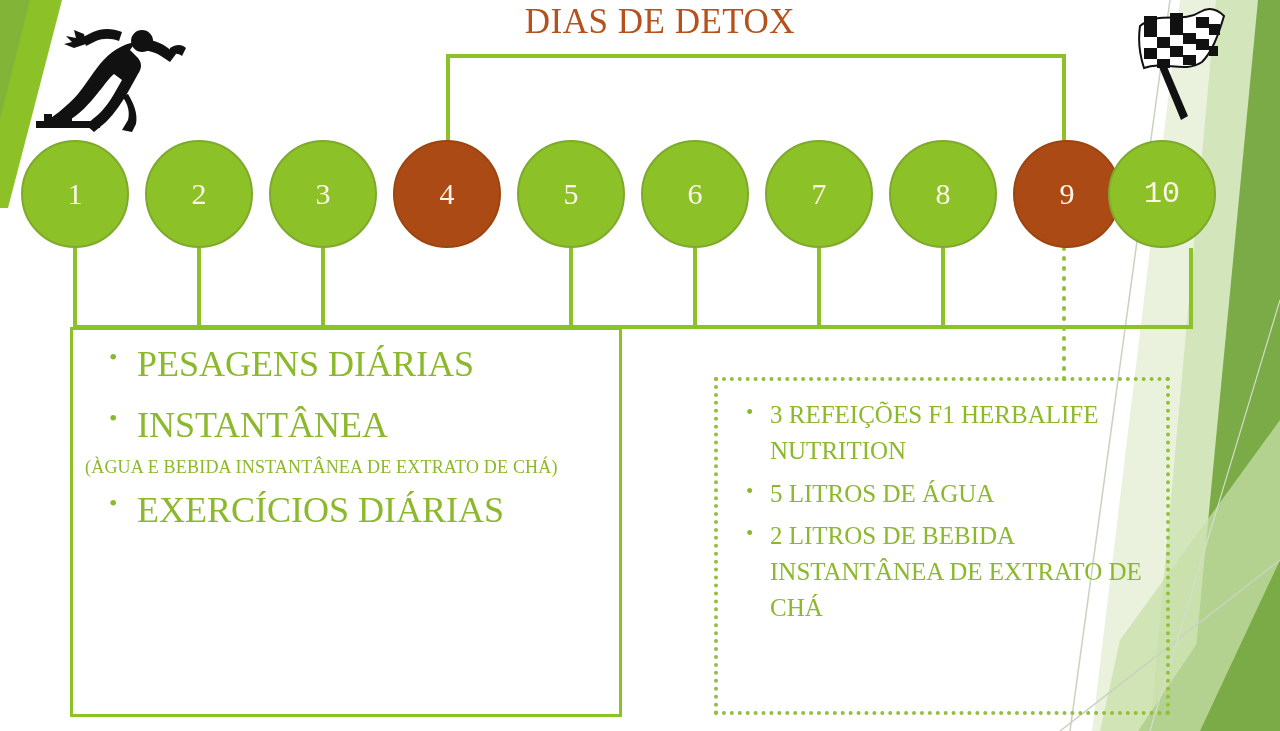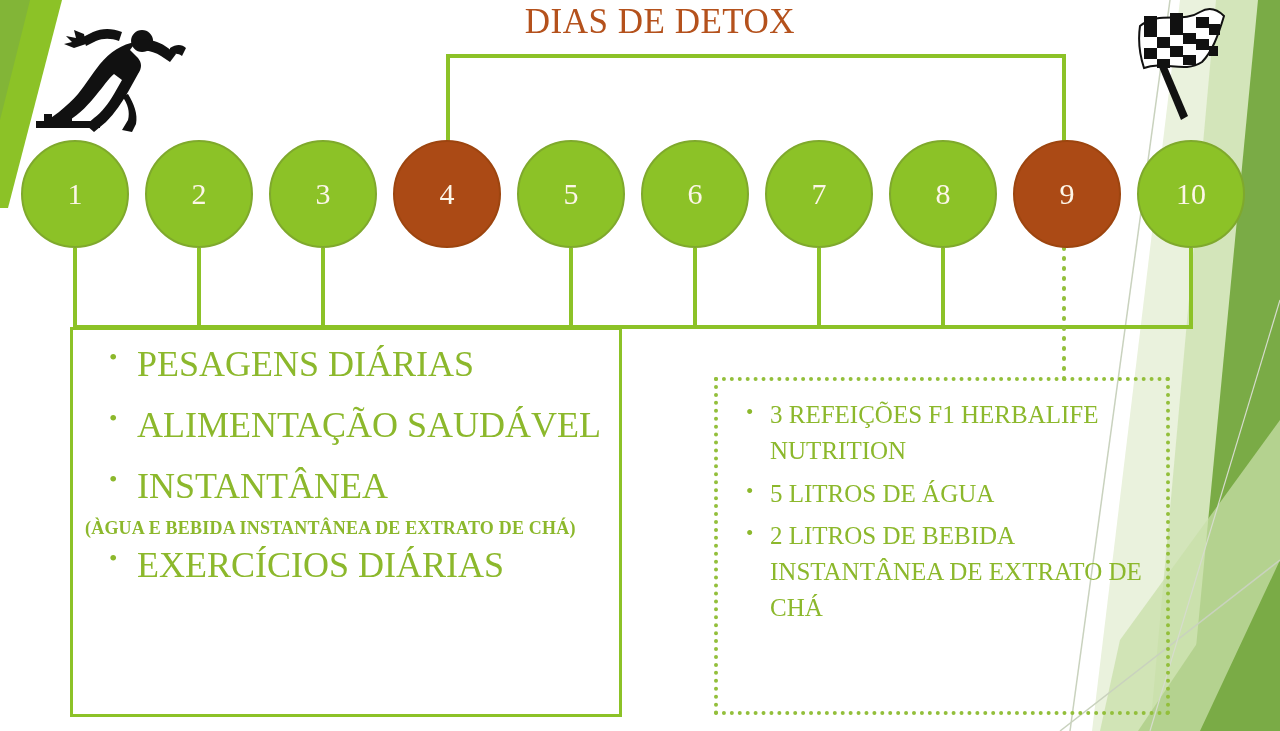--- a/index.html
+++ b/index.html
@@ -136,23 +136,22 @@
     left: 0;
     top: -1px;
     font-size: 24px;
     color: #8cb82c;
   }
   .box-left .list li.note {
     font-size: 18px;
     padding-left: 0;
     margin-left: -24px;
     margin-top: -10px;
-    margin-bottom: 10px;
+    margin-bottom: 16px;
     letter-spacing: 0.2px;
-    font-weight: bold;
   }
   .box-left .list li.wrap {
     line-height: 1.45;
     margin-bottom: 0;
   }
 
   .box-right .list {
     padding: 16px 8px 0 26px;
   }
   .box-right .list li {
@@ -259,27 +258,26 @@
   <div>
     <div class="circle green" style="left:21px;   top:140px;">1</div>
     <div class="circle green" style="left:145px;  top:140px;">2</div>
     <div class="circle green" style="left:269px;  top:140px;">3</div>
     <div class="circle accent" style="left:393px;  top:140px;">4</div>
     <div class="circle green" style="left:517px;  top:140px;">5</div>
     <div class="circle green" style="left:641px;  top:140px;">6</div>
     <div class="circle green" style="left:765px;  top:140px;">7</div>
     <div class="circle green" style="left:889px;  top:140px;">8</div>
     <div class="circle accent" style="left:1013px; top:140px;">9</div>
-    <div class="circle green" style="left:1137px; top:140px;">10</div>
+    <div class="circle green" style="left:1108px; top:140px;font-family:Liberation Mono, monospace;">10</div>
   </div>
 
   <div class="box box-left">
     <ul class="list">
       <li class="bulleted">PESAGENS DIÁRIAS</li>
-      <li class="bulleted">ALIMENTAÇÃO SAUDÁVEL</li>
       <li class="bulleted">INSTANTÂNEA</li>
       <li class="note">(ÀGUA E BEBIDA INSTANTÂNEA DE EXTRATO DE CHÁ)</li>
       <li class="bulleted">EXERCÍCIOS DIÁRIAS</li>
     </ul>
   </div>
 
   <div class="box box-right">
     <ul class="list">
       <li>3 REFEIÇÕES F1 HERBALIFE NUTRITION</li>
       <li>5 LITROS DE ÁGUA</li>

